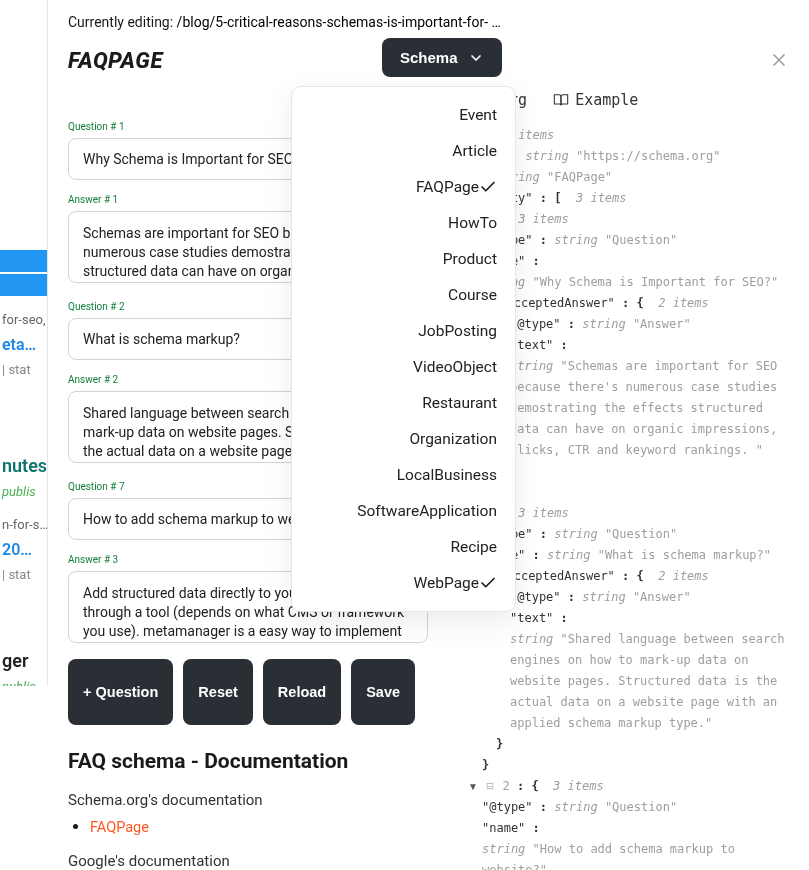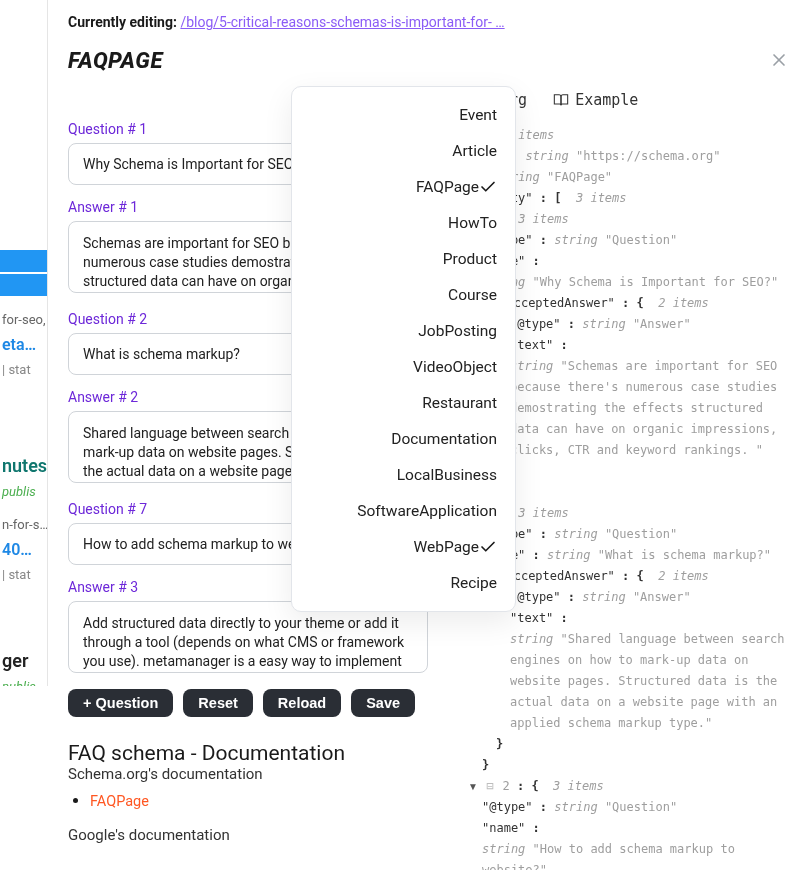--- a/index.html
+++ b/index.html
@@ -35,22 +35,22 @@
       top: 0;
       right: 0;
       height: 870px;
       display: flex;
       flex-direction: column;
     }
     .editing-bar {
       padding: 14px 20px 8px 20px;
       font-size: 14px;
     }
-    .editing-bar .label { font-weight: 700; margin-top: 48px; }
-    .editing-bar .path { color: #8b5cf6; text-decoration: underline; }
+    .editing-bar .label { font-weight: 400; margin-top: 48px; }
+    .editing-bar .path { color: #000000; }
 
     .title-row {
       display: flex;
       align-items: center;
       padding: 10px 20px 6px 20px;
       gap: 12px;
       position: relative;
     }
     .page-title {
       font-style: italic;
@@ -112,22 +112,22 @@
       align-items: center;
       gap: 6px;
       color: #333;
       font-size: 15px;
       padding: 8px 0 12px 0;
     }
     .test-row { justify-content: flex-end; }
     .test-row-right { justify-content: flex-start; padding-left: 28px; }
 
     .field-label {
-      font-size: 14px;
-      color: #6d28d9;
+      font-size: 10px;
+      color: #15803d;
       margin-bottom: 6px;
       margin-top: 4px;
     }
     .field-input {
       width: 100%;
       border: 1px solid #d0d4d9;
       border-radius: 8px;
       padding: 12px 14px;
       font-size: 14px;
       margin-bottom: 10px;
@@ -154,28 +154,29 @@
       display: flex;
       gap: 10px;
       margin-top: 2px;
       margin-bottom: 24px;
     }
     .btn {
       background: #2a2e35;
       color: #fff;
       border: none;
       border-radius: 8px;
-      padding: 6px 15px;
+      padding: 25px 15px;
       font-size: 14.5px;
       font-weight: 600;
       cursor: pointer;
     }
     .doc-heading {
       font-size: 21px;
-      font-weight: 400;
+      font-weight: 700;
+      margin-bottom: 18px;
     }
     .doc-subheading {
       font-size: 15px;
       color: #333;
       margin-bottom: 8px;
     }
     .doc-list { list-style: disc; padding-left: 22px; margin-bottom: 16px; }
     .doc-list li a { color: #ff5722; text-decoration: none; font-size: 14.5px; }
 
     
@@ -225,39 +226,47 @@
   <div class="peek-blue"></div>
   <div style="height:10px"></div>
   <div class="peek-item">for-seo,</div>
   <div class="peek-item peek-link">eta…</div>
   <div class="peek-item peek-dim">|  stat</div>
   <div style="height:70px"></div>
   <div class="peek-item" style="font-size:18px;font-weight:600;color:#0f766e">nutes</div>
   <div class="peek-item peek-green">publis</div>
   <div style="height:10px"></div>
   <div class="peek-item">n-for-s…</div>
-  <div class="peek-item peek-link">40…</div>
+  <div class="peek-item peek-link">20…</div>
   <div class="peek-item peek-dim">|  stat</div>
   <div style="height:60px"></div>
   <div class="peek-item" style="font-size:18px;font-weight:600;color:#222">ger</div>
   <div class="peek-item peek-green">publis</div>
   <div style="height:30px"></div>
   <div class="peek-item">d-it/</div>
   <div class="peek-item peek-link">ma…</div>
   <div class="peek-item peek-dim">manua</div>
 </div>
 
 <div class="main-area">
   <div class="editing-bar">
     <span class="label">Currently editing:</span>
     <span class="path">/blog/5-critical-reasons-schemas-is-important-for- …</span>
   </div>
 
   <div class="title-row">
     <div class="page-title">FAQPAGE</div>
+    <div class="schema-wrap">
+      <button class="schema-btn">
+        <span>Schema</span>
+        <svg width="16" height="16" viewBox="0 0 24 24" fill="none" stroke-width="2.5" stroke-linecap="round" stroke-linejoin="round">
+            <polyline points="6 9 12 15 18 9"></polyline>
+          </svg>
+      </button>
+    </div>
     <span class="close-x">
       <svg width="20" height="20" viewBox="0 0 24 24" fill="none" stroke="#9aa0a6" stroke-width="2" stroke-linecap="round">
           <line x1="18" y1="6" x2="6" y2="18"></line>
           <line x1="6" y1="6" x2="18" y2="18"></line>
         </svg>
     </span>
   </div>
 
   <div class="lower">
     <div class="left-col">
@@ -372,30 +381,30 @@
     <div class="dropdown-item">
       <span>JobPosting</span>
     </div>
     <div class="dropdown-item">
       <span>VideoObject</span>
     </div>
     <div class="dropdown-item">
       <span>Restaurant</span>
     </div>
     <div class="dropdown-item">
-      <span>Documentation</span>
+      <span>Organization</span>
     </div>
     <div class="dropdown-item">
       <span>LocalBusiness</span>
     </div>
     <div class="dropdown-item">
       <span>SoftwareApplication</span>
+    </div>
+    <div class="dropdown-item">
+      <span>Recipe</span>
     </div>
     <div class="dropdown-item">
       <span>WebPage</span>
       <svg class="check" viewBox="0 0 24 24">
         <polyline points="20 6 9 17 4 12" fill="none" stroke="#1a1a1a" stroke-width="2.2" stroke-linecap="round" stroke-linejoin="round"></polyline>
       </svg>
     </div>
-    <div class="dropdown-item">
-      <span>Recipe</span>
-    </div>
   </div>
 
 </body></html>

